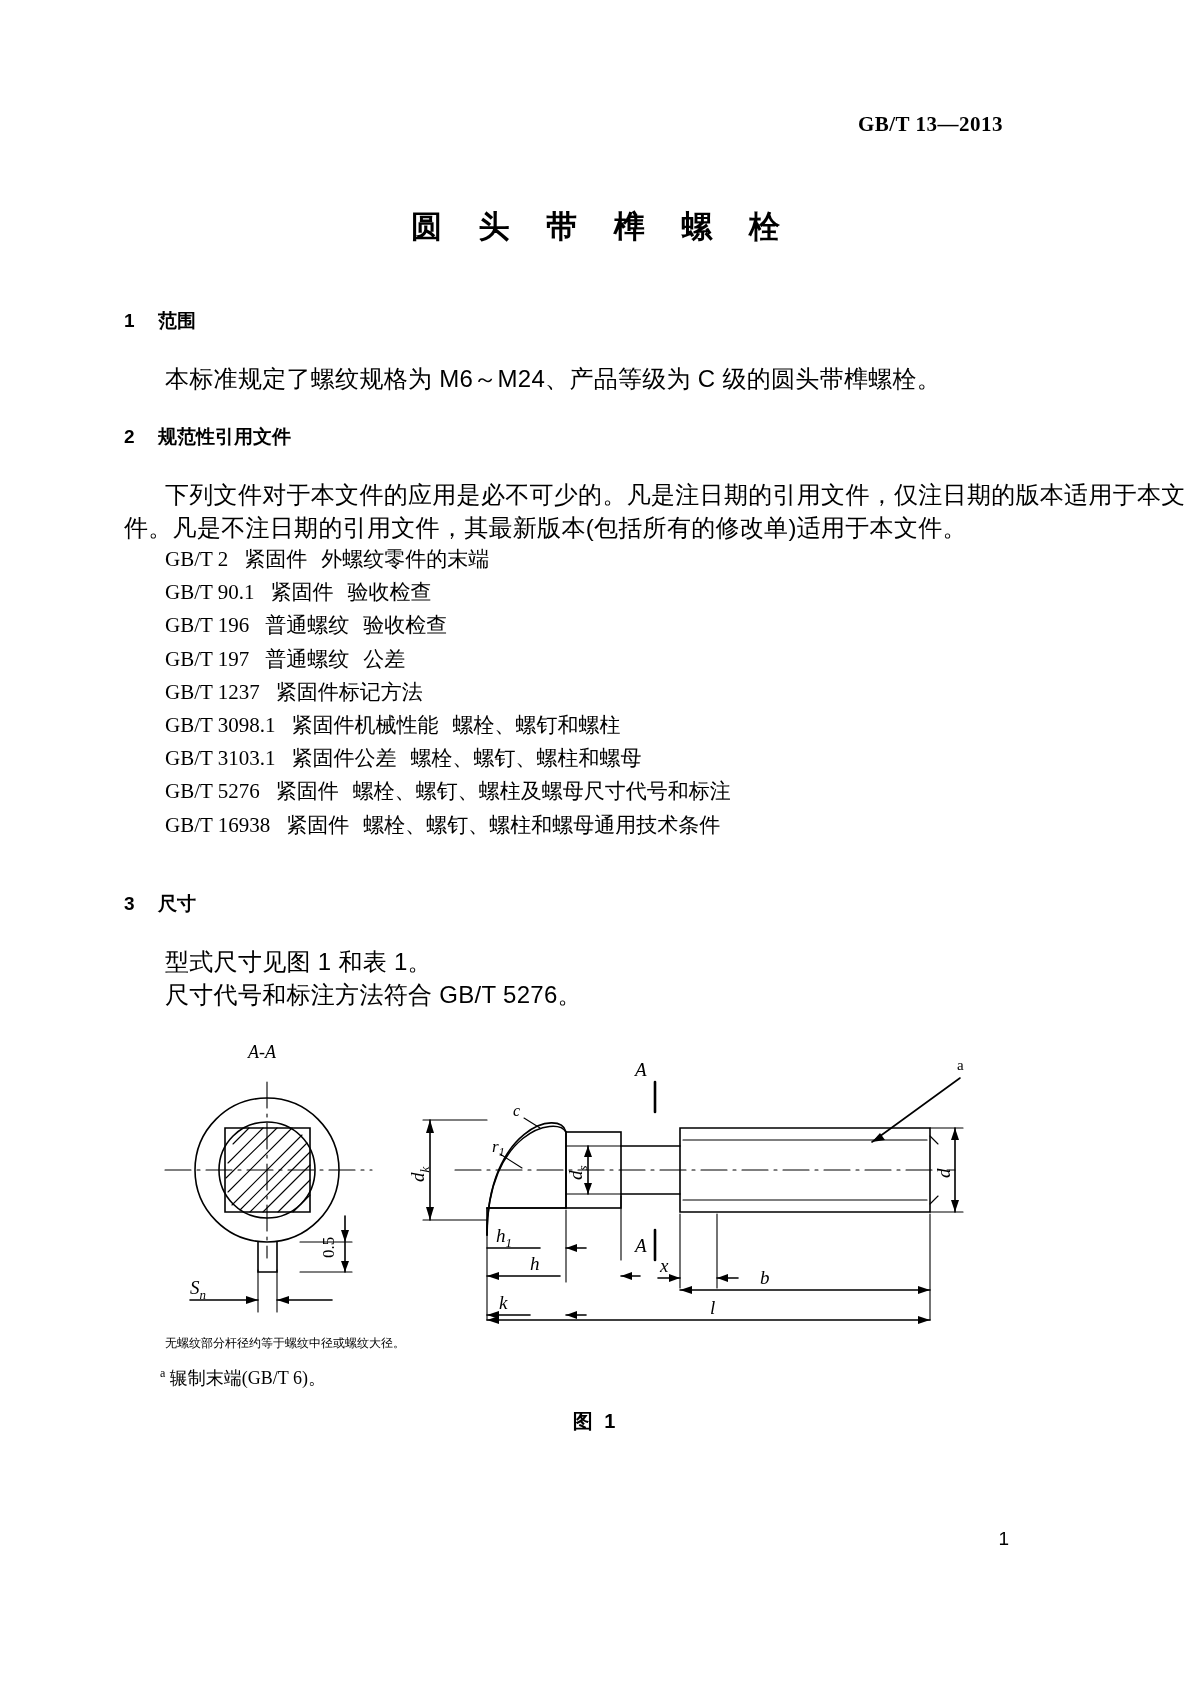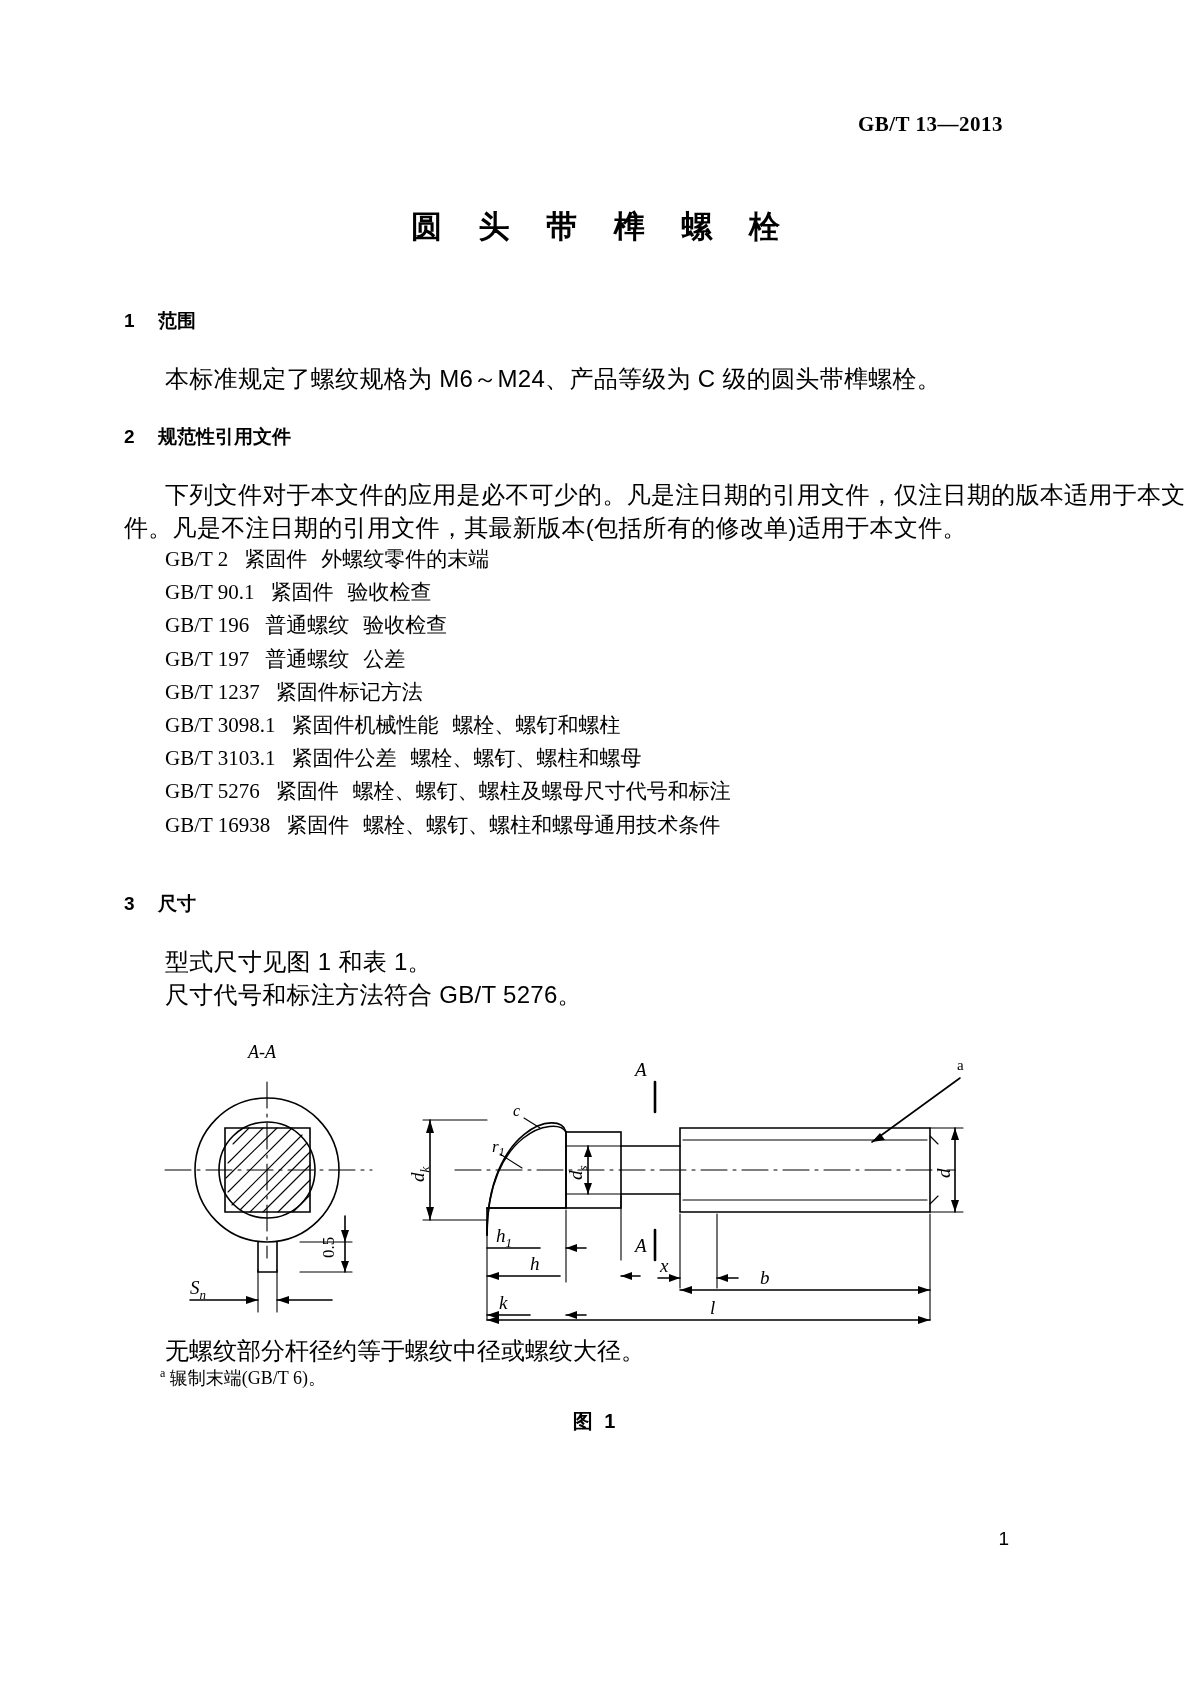--- a/index.html
+++ b/index.html
@@ -97,21 +97,21 @@
     left: 0; width: 1191px;
     text-align: center;
     font-family: "Liberation Sans", sans-serif;
     font-size: 20px;
     font-weight: bold;
     letter-spacing: 3px;
   }
   .fignote {
     position: absolute;
     font-family: "Liberation Serif", serif;
-    font-size: 24px;
+    font-size: 12px;
     white-space: nowrap;
   }
   .fignote.sup {
     font-size: 18px;
   }
   .fignote .supmark {
     font-size: 12px;
     vertical-align: super;
   }
 

